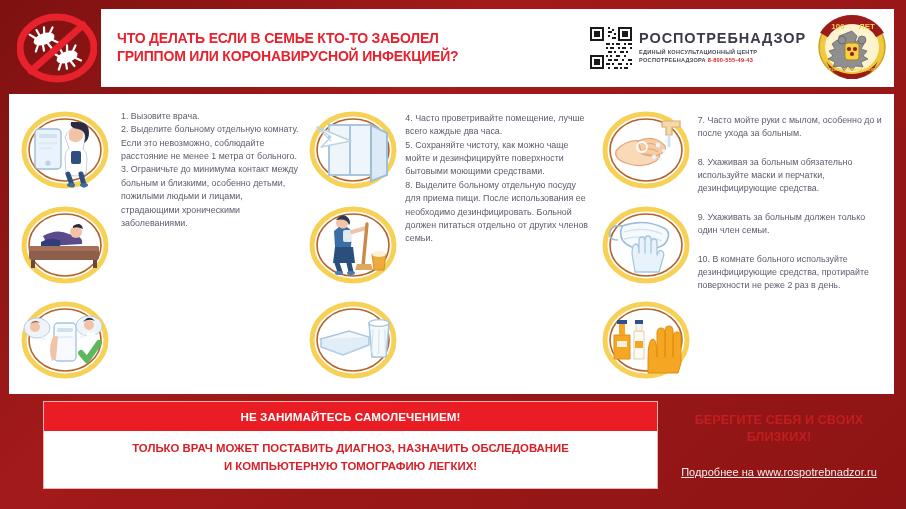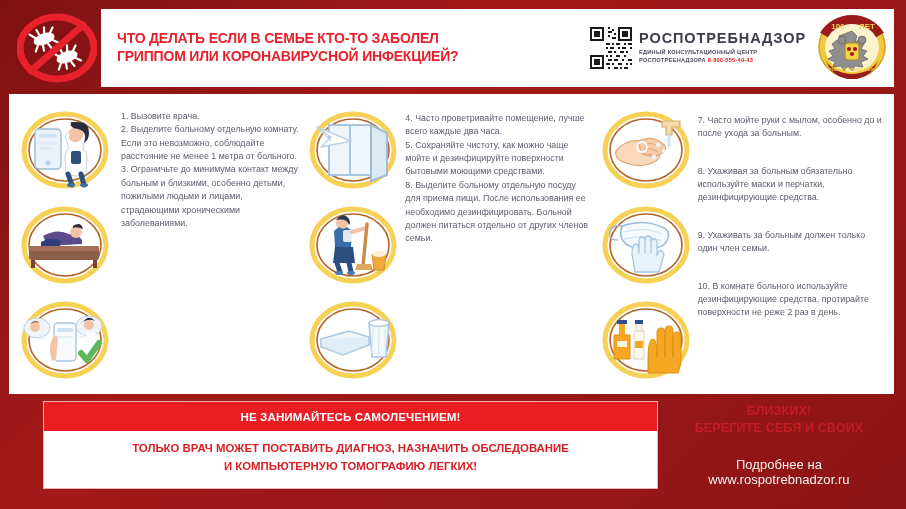--- a/index.html
+++ b/index.html
@@ -106,21 +106,21 @@
     display: flex;
     flex-direction: column;
     padding: 10px 6px 6px 4px;
   }
   .step {
     font-size: 8.9px;
     line-height: 1.5;
     color: #5c5c6e;
   }
   .col-2 .texts { padding-top: 12px; }
-  .col-3 .texts { padding-top: 14px; gap: 24px; }
+  .col-3 .texts { padding-top: 14px; gap: 15px; }
 
   .circ { width: 88px; height: 78px; display: block; }
 
   
   .bottom {
     margin-top: 7px;
     display: flex;
     height: 88px;
     gap: 10px;
     padding-left: 34px;
@@ -168,22 +168,23 @@
   .side-head {
     color: #c21d23;
     font-weight: bold;
     font-size: 12.6px;
     line-height: 1.35;
     letter-spacing: 0.1px;
   }
   .side-sub {
     margin-top: 20px;
     color: #f3f0ee;
-    font-size: 13px;
+    font-size: 11px;
     letter-spacing: 0.05px;
+    text-decoration: underline;
   }
 </style>
 </head>
 <body>
 
 <div class="poster">
 
   <div class="header">
 
     <div class="virus-badge">
@@ -504,20 +505,20 @@
       <div class="warn-body">
         <div class="warn-body-inner">
           <div>ТОЛЬКО ВРАЧ МОЖЕТ ПОСТАВИТЬ ДИАГНОЗ, НАЗНАЧИТЬ ОБСЛЕДОВАНИЕ</div>
           <div>И КОМПЬЮТЕРНУЮ ТОМОГРАФИЮ ЛЕГКИХ!</div>
         </div>
       </div>
     </div>
 
     <div class="side">
       <div class="side-head">
+        <div>БЕРЕГИТЕ СЕБЯ И СВОИХ</div>
         <div>БЛИЗКИХ!</div>
-        <div>БЕРЕГИТЕ СЕБЯ И СВОИХ</div>
       </div>
       <div class="side-sub">Подробнее на www.rospotrebnadzor.ru</div>
     </div>
 
   </div>
 </div>
 
 </body></html>

